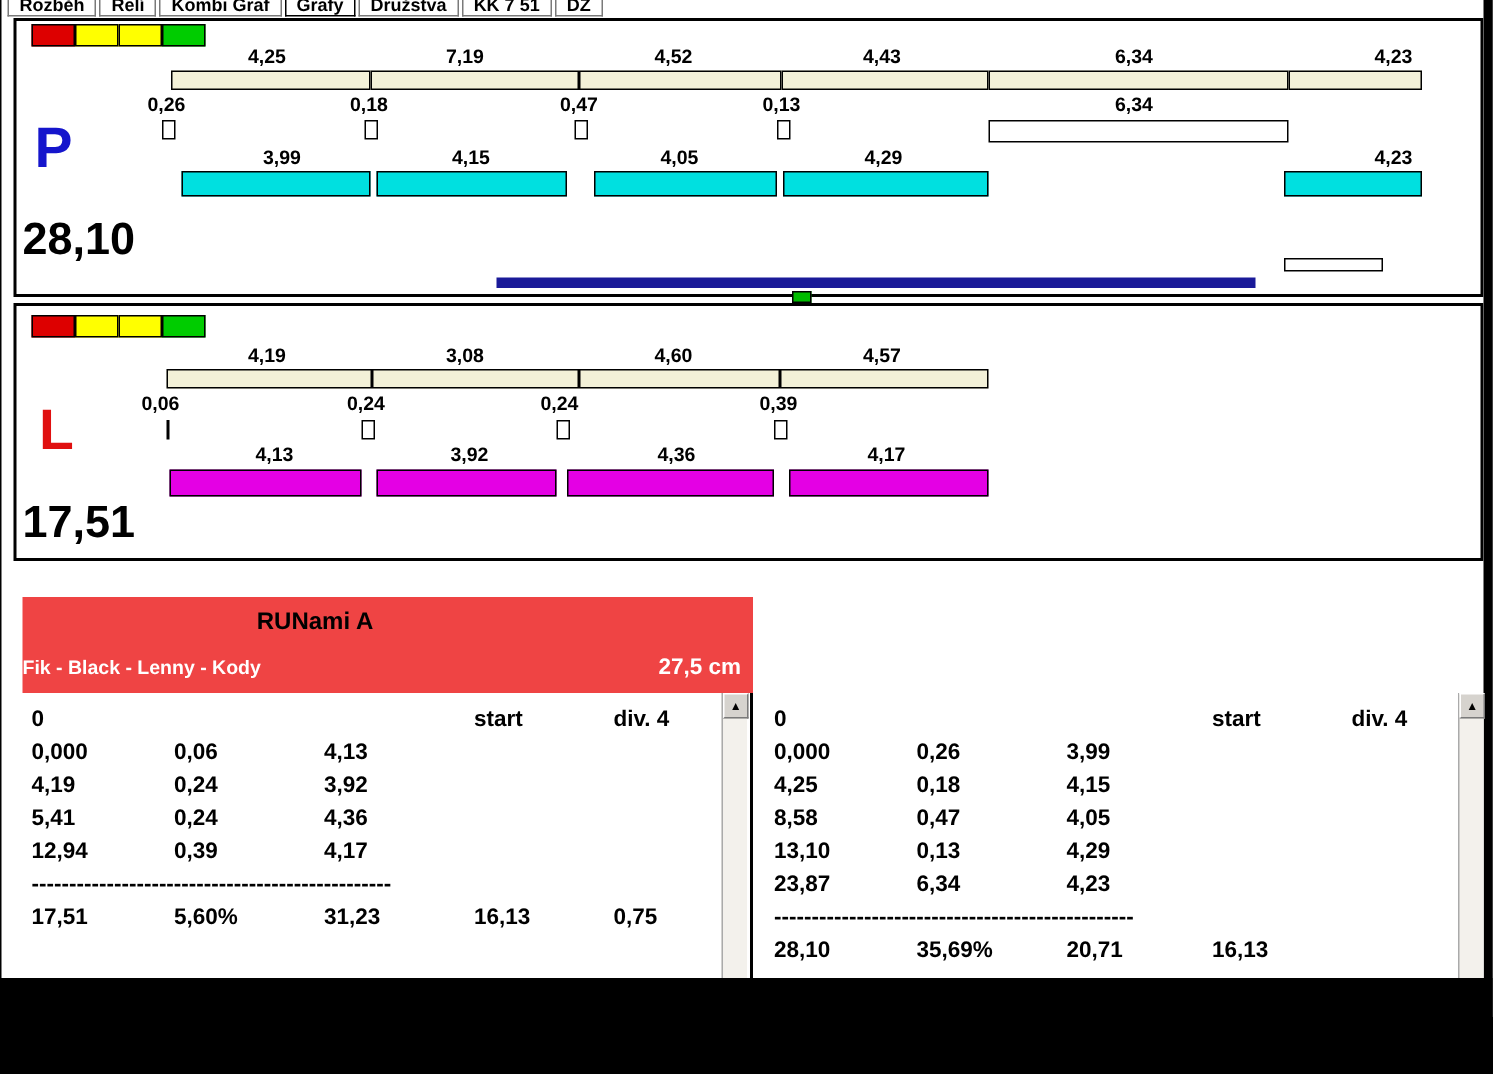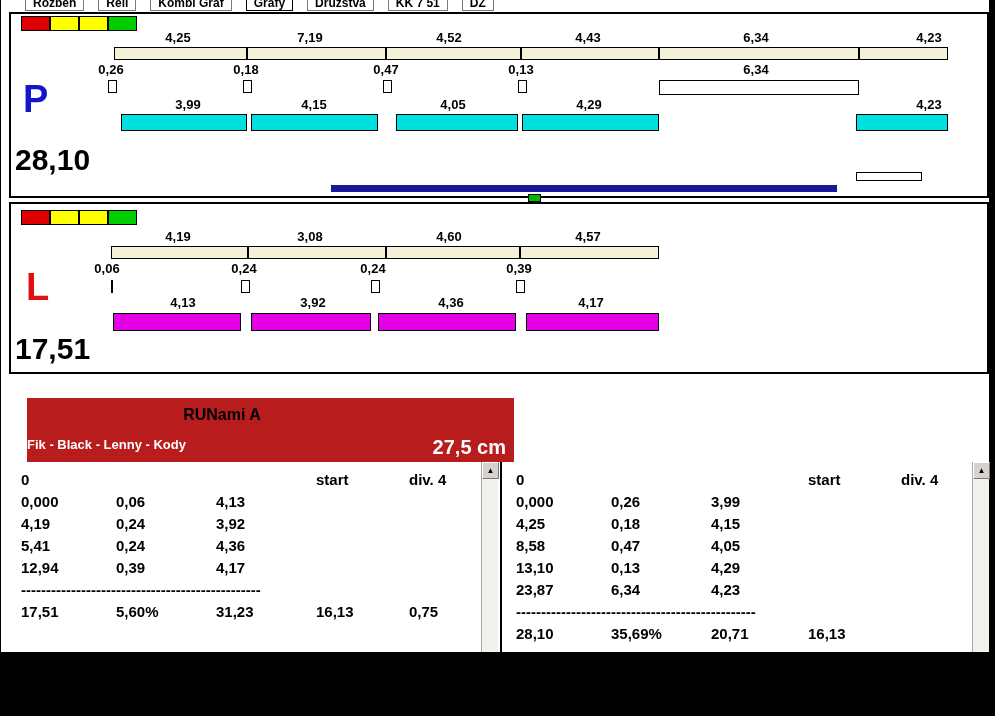--- a/index.html
+++ b/index.html
@@ -2,21 +2,21 @@
 <html><head>
 <meta charset="utf-8">
 <style>
   * { margin:0; padding:0; box-sizing:border-box; }
   html,body { width:995px; height:716px; }
   body { font-family:"Liberation Sans", sans-serif; background:#000; position:relative; overflow:hidden; }
   .screen { position:absolute; left:0; top:0; width:995px; height:716px; background:#000; }
   .window { position:absolute; left:0; top:0; width:989px; height:653px; background:#fff; border-left:1px solid #000; }
 
   
-  .tabbar { position:absolute; left:24px; top:0; height:11px; display:flex; gap:14px; }
+  .tabbar { position:absolute; left:4px; top:0; height:11px; display:flex; gap:2px; }
   .tab { border:1px solid #7a7a7a; border-top:none; background:#fff; height:11px; padding:0 7px;
          font-weight:bold; font-size:12px; line-height:14px; display:flex; align-items:flex-end; overflow:hidden; white-space:nowrap; }
   .tab.selected { border-color:#000; }
 
   .panel { position:absolute; background:#fff; border:2px solid #000; }
 
   .lights { position:absolute; display:flex; }
   .light { width:29px; height:15px; border:1px solid #000; }
   .light.red { background:#dd0000; }
   .light.yellow { background:#ffff00; }
@@ -31,25 +31,25 @@
   .tick { position:absolute; width:0; height:13px; border-left:2px solid #000; }
   .lane-letter { position:absolute; font-weight:bold; font-size:38px; line-height:34px; }
   .lane-total  { position:absolute; font-weight:bold; font-size:30px; line-height:30px; color:#000; }
   .whitebox { position:absolute; background:#fff; border:1px solid #000; }
   .navybar { position:absolute; background:#1a1a99; }
   .greensq { position:absolute; left:527px; top:194px; width:13px; height:8px; background:#00bb00; border:1px solid #000; z-index:4; }
 
   
   .bottom { position:absolute; left:10px; top:398px; width:978px; height:254px; }
   .hdr { position:absolute; top:0; height:64px; }
-  .hdr.red  { left:16px; width:487px; background:#b91c1c; }
+  .hdr.red  { left:4px; width:487px; background:#ef4444; }
   .hdr.blue { left:500px; width:478px; background:#6b6bf0; }
   .team-name { position:absolute; font-weight:bold; font-size:16px; color:#000; text-align:center; }
   .team-dogs { position:absolute; font-weight:bold; font-size:13px; color:#fff; text-align:left; }
-  .team-height { position:absolute; font-weight:bold; font-size:20px; color:#fff; }
+  .team-height { position:absolute; font-weight:bold; font-size:15px; color:#fff; }
   .dtbox { position:absolute; left:390px; top:0; width:208px; height:34px; background:#fff; border:1px solid #000;
            font-size:15px; color:#000; display:flex; align-items:center; justify-content:center; z-index:5; white-space:nowrap; }
 
   .rtable { position:absolute; top:64px; height:190px; background:#fff; padding-top:6px; }
   .rtable.lt { left:0; width:487px; }
   .rtable.rt { left:489px; width:489px; border-left:2px solid #000; }
   .trow { display:grid; height:22px; align-items:center; font-weight:bold; font-size:15px; white-space:nowrap; }
   .lt .trow { grid-template-columns:95px 100px 100px 93px 1fr; padding-left:10px; }
   .rt .trow { grid-template-columns:95px 100px 97px 93px 1fr; padding-left:14px; }
   .sep { grid-column:1 / -1; letter-spacing:0; overflow:hidden; }

